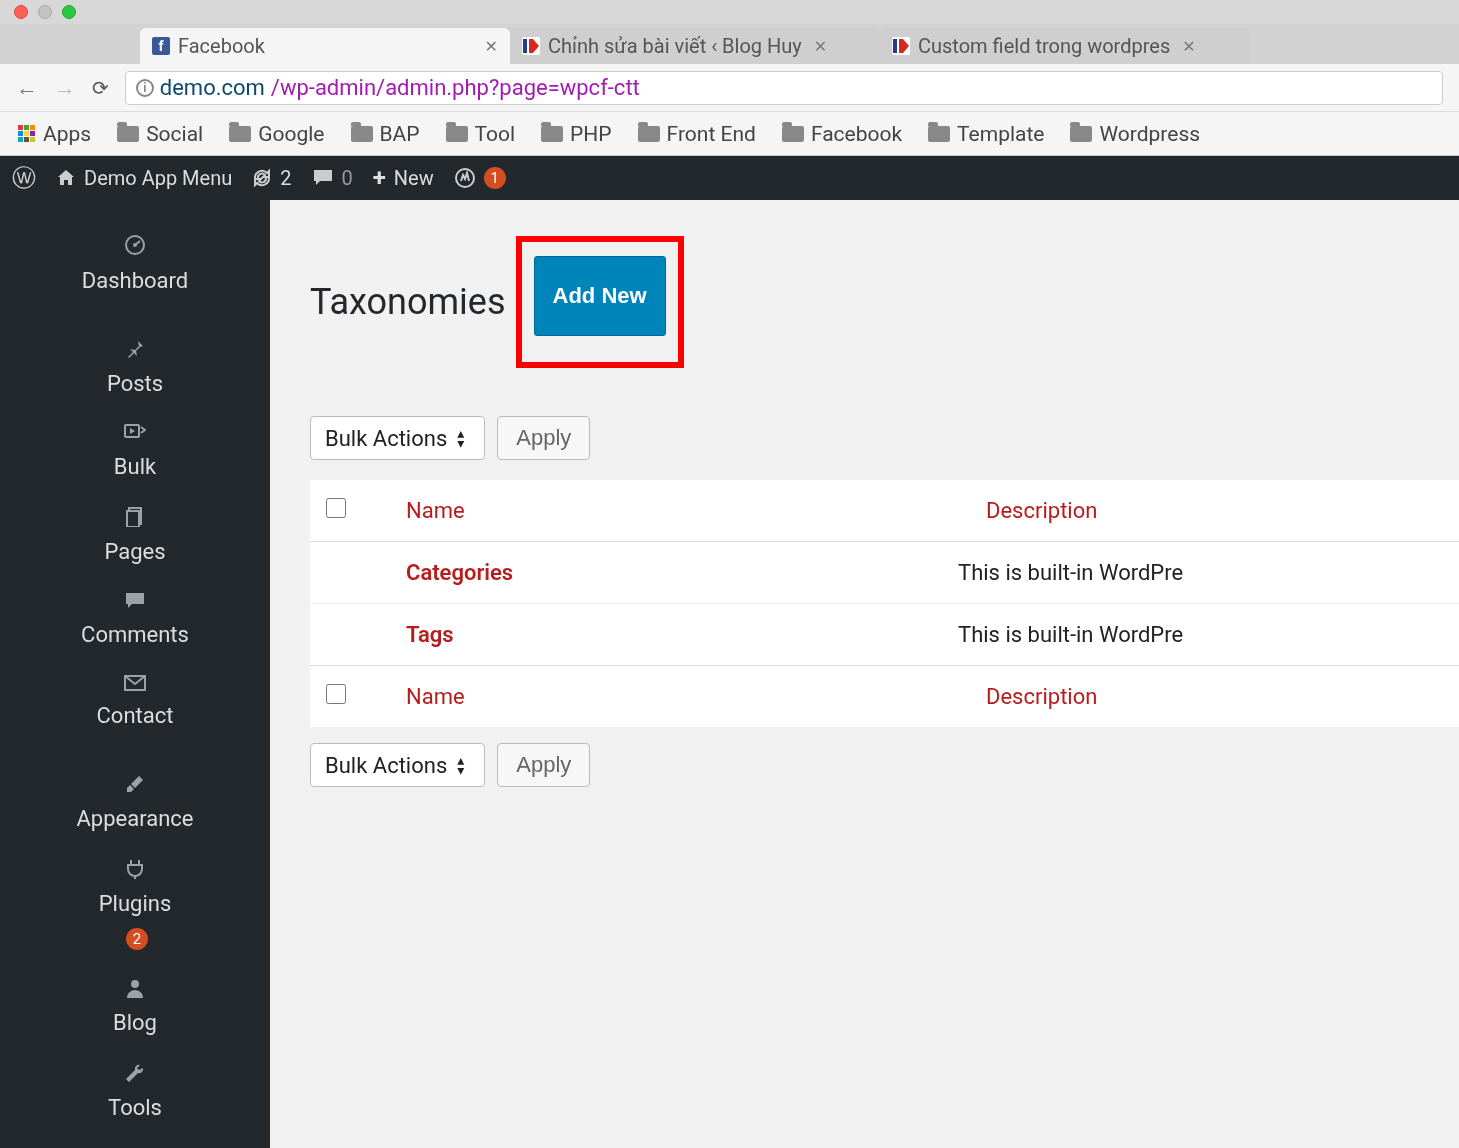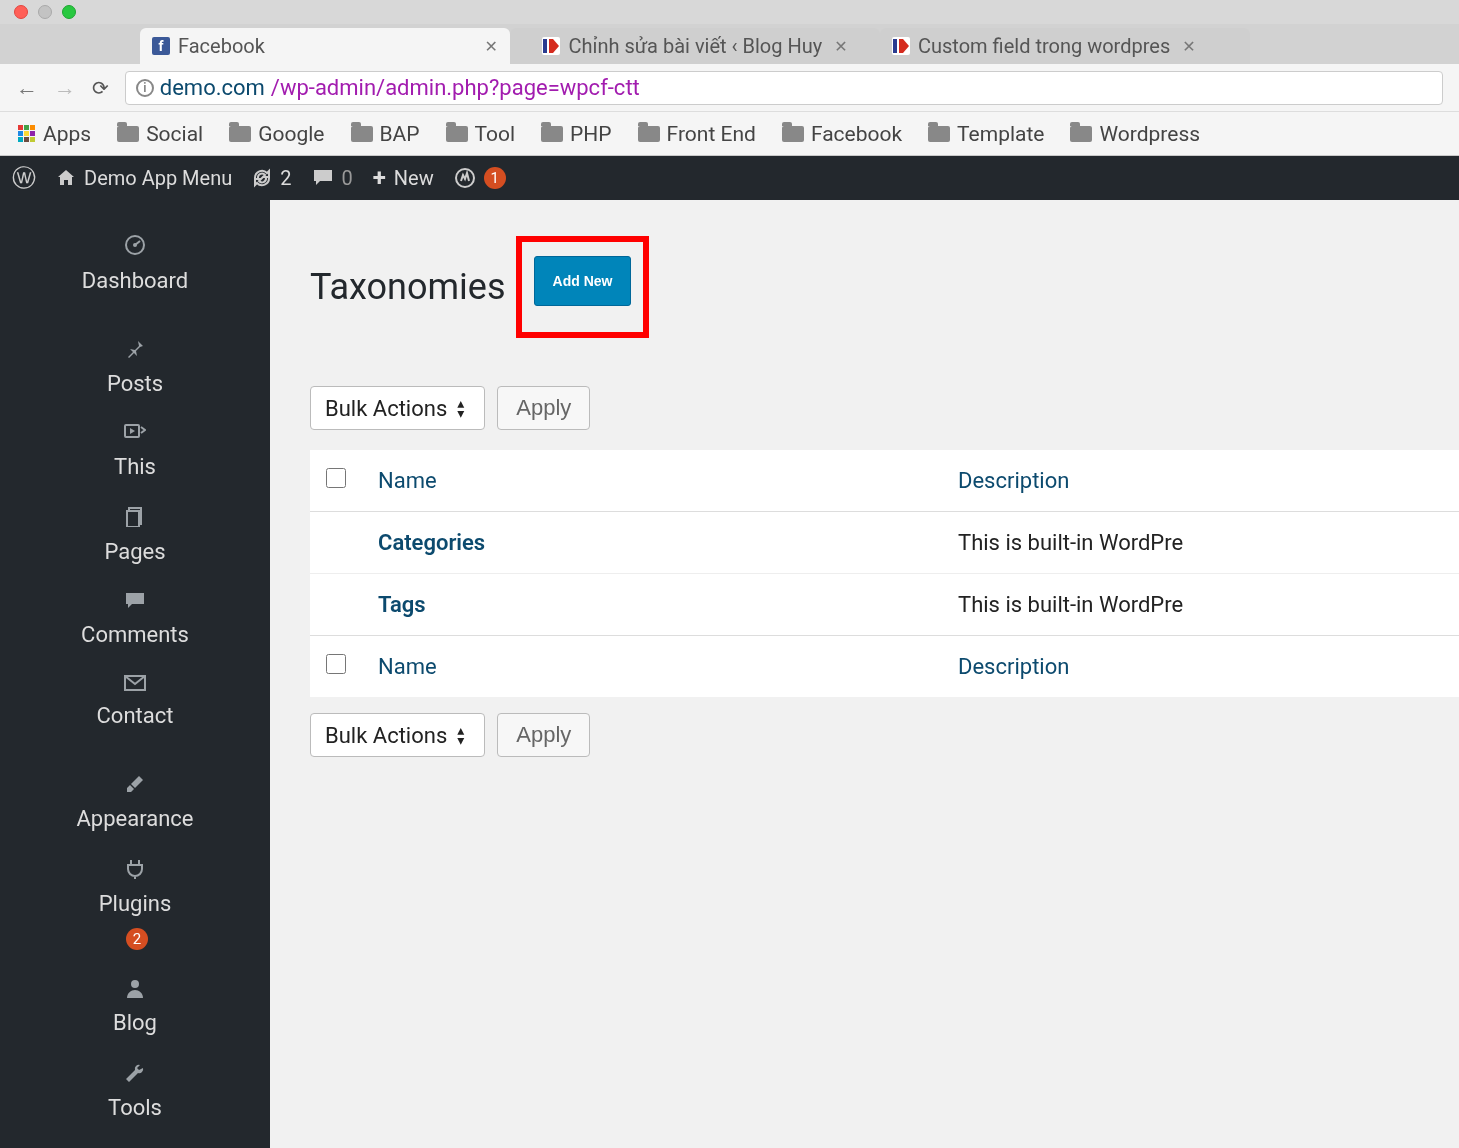--- a/index.html
+++ b/index.html
@@ -52,34 +52,34 @@
   .wp-body{display:flex; height:calc(1148px - 24px - 40px - 48px - 44px - 44px);}
   .wp-sidebar{width:270px; background:#23282d; color:#ddd; padding-top:20px;}
   .menu-item{display:flex;align-items:center;gap:12px;padding:14px 20px;font-size:22px;color:#ddd;flex-direction:column;}
   .menu-item .mi-icon{width:24px;display:flex;justify-content:center;color:#9ca2a7;font-size:20px;}
   .menu-sep{height:18px;}
   .menu-badge{background:#d54e21;color:#fff;border-radius:50%;min-width:22px;height:22px;display:flex;align-items:center;justify-content:center;font-size:15px;margin-left:4px;}
 
   .wp-content{flex:1;background:#f1f1f1;padding:36px 0 0 40px; overflow:hidden;}
   .page-head{display:flex;align-items:center;gap:18px;}
   .page-title{font-size:36px;font-weight:400;color:#23282d;}
-  .add-new-btn{background:#0085ba;color:#fff;border:1px solid #006799;padding:16px 18px;font-size:14px;font-weight:600;border-radius:3px;}
+  .add-new-btn{background:#0085ba;color:#fff;border:1px solid #006799;padding:26px 18px;font-size:22px;font-weight:600;border-radius:3px;}
   .red-box{border:6px solid #ff0000; padding:14px 12px 26px 12px; display:inline-block; margin-left:-8px;}
   
   .bulk-row{display:flex;gap:12px;margin-top:48px;}
   .bulk-select{border:1px solid #bbb;background:#fff;border-radius:4px;padding:8px 20px 8px 14px;font-size:22px;display:flex;align-items:center;gap:10px;}
   .sel-caret{font-size:14px;line-height:10px;display:flex;flex-direction:column;}
   .apply-btn{border:1px solid #bbb;background:#f7f7f7;border-radius:4px;padding:8px 18px;font-size:22px;color:#666;}
 
   table.wp-table{width:100%;border-collapse:collapse;margin-top:20px;background:#fff;}
   .wp-table th, .wp-table td{ text-align:left; padding:18px 16px; font-size:22px; }
   .wp-table thead th{border-bottom:1px solid #ddd;}
   .wp-table tfoot th{border-top:1px solid #ddd;}
   .wp-table tbody tr{border-bottom:1px solid #eee;}
-  .wp-table a{color:#0c4a6e;text-decoration:none;}
+  .wp-table a{color:#b91c1c;text-decoration:none;margin-left:28px;}
   .wp-table .chk-col{width:50px;}
   .wp-table .name-col{width:580px;}
   .wp-table input[type=checkbox]{width:20px;height:20px;}
   .wp-table .row-name{font-weight:600;}
   .wp-table thead a, .wp-table tfoot a{font-weight:400;}
 
   svg{display:block;}
 </style>
 </head>
 <body>
@@ -90,21 +90,21 @@
   <div class="mac-dot dot-green"></div>
 </div>
 
 <div class="tabs-row">
   <div class="tab active" style="width:370px;">
     <span class="favicon fav-fb">f</span>
     <span class="title">Facebook</span>
     <span style="flex:1"></span>
     <span class="close">✕</span>
   </div>
-  <div class="tab inactive" style="width:370px;justify-content:center;">
+  <div class="tab inactive" style="width:370px;">
     <span class="favicon fav-hk">
       <svg viewBox="0 0 18 18">
           <rect x="1" y="2" width="4" height="14" fill="#2a3b8f"></rect>
           <rect x="7" y="2" width="4" height="14" fill="#d52b1e"></rect>
           <polygon points="11,2 17,9 11,16" fill="#d52b1e"></polygon>
         </svg>
     </span>
     <span class="title">Chỉnh sửa bài viết ‹ Blog Huy</span>
     <span class="close">✕</span>
   </div>
@@ -252,21 +252,21 @@
       <span>Posts</span>
     </div>
     <div class="menu-item">
       <span class="mi-icon">
           <svg width="22" height="18" viewBox="0 0 22 18" fill="#9ca2a7">
             <rect x="1" y="1" width="14" height="12" rx="1" fill="none" stroke="#9ca2a7" stroke-width="2"></rect>
             <path d="M6 4l5 3-5 3z"></path>
             <path d="M17 3l4 3-4 3" fill="none" stroke="#9ca2a7" stroke-width="2"></path>
           </svg>
         </span>
-      <span>This</span>
+      <span>Bulk</span>
     </div>
     <div class="menu-item">
       <span class="mi-icon">
           <svg width="18" height="20" viewBox="0 0 18 20" fill="#9ca2a7">
             <rect x="3" y="1" width="12" height="16" fill="none" stroke="#9ca2a7" stroke-width="2"></rect>
             <rect x="1" y="4" width="12" height="16" fill="#23282d" stroke="#9ca2a7" stroke-width="2"></rect>
           </svg>
         </span>
       <span>Pages</span>
     </div>

